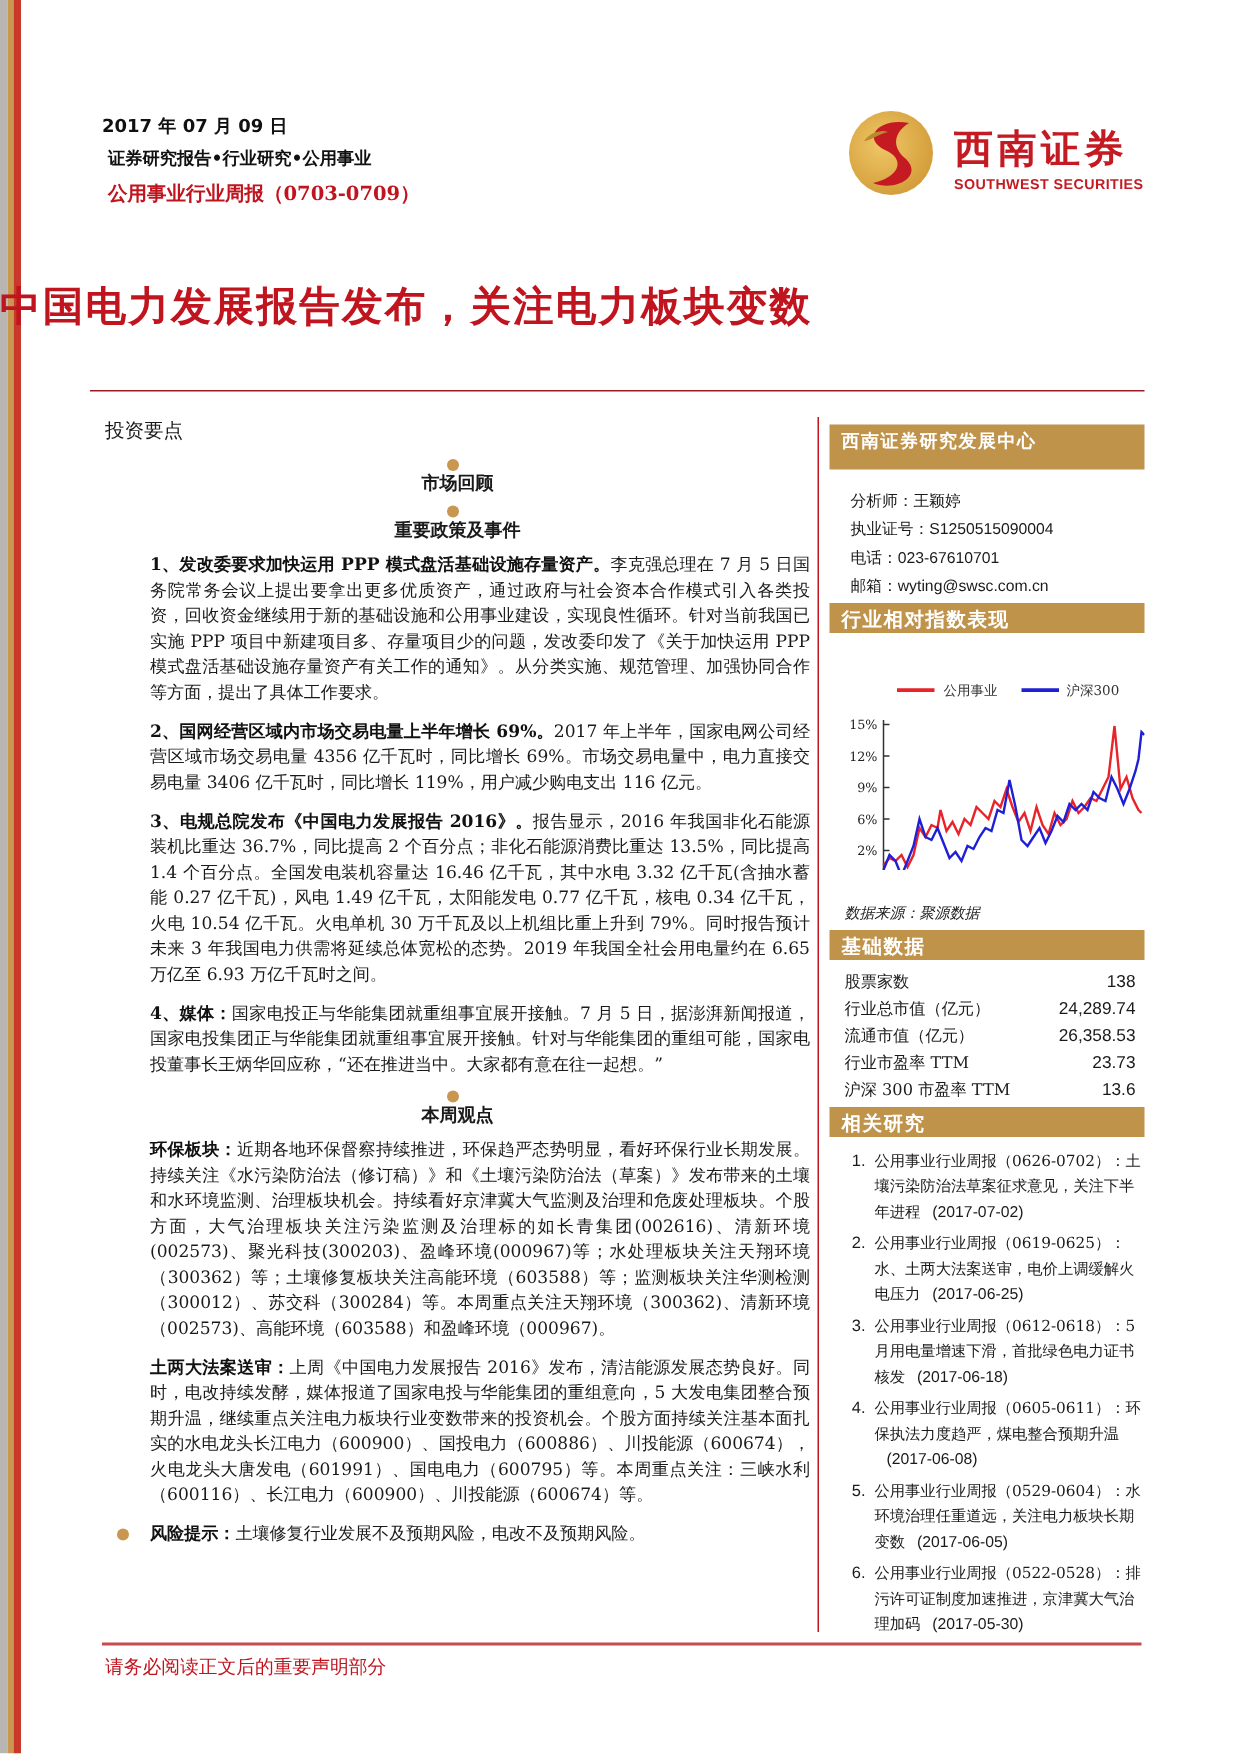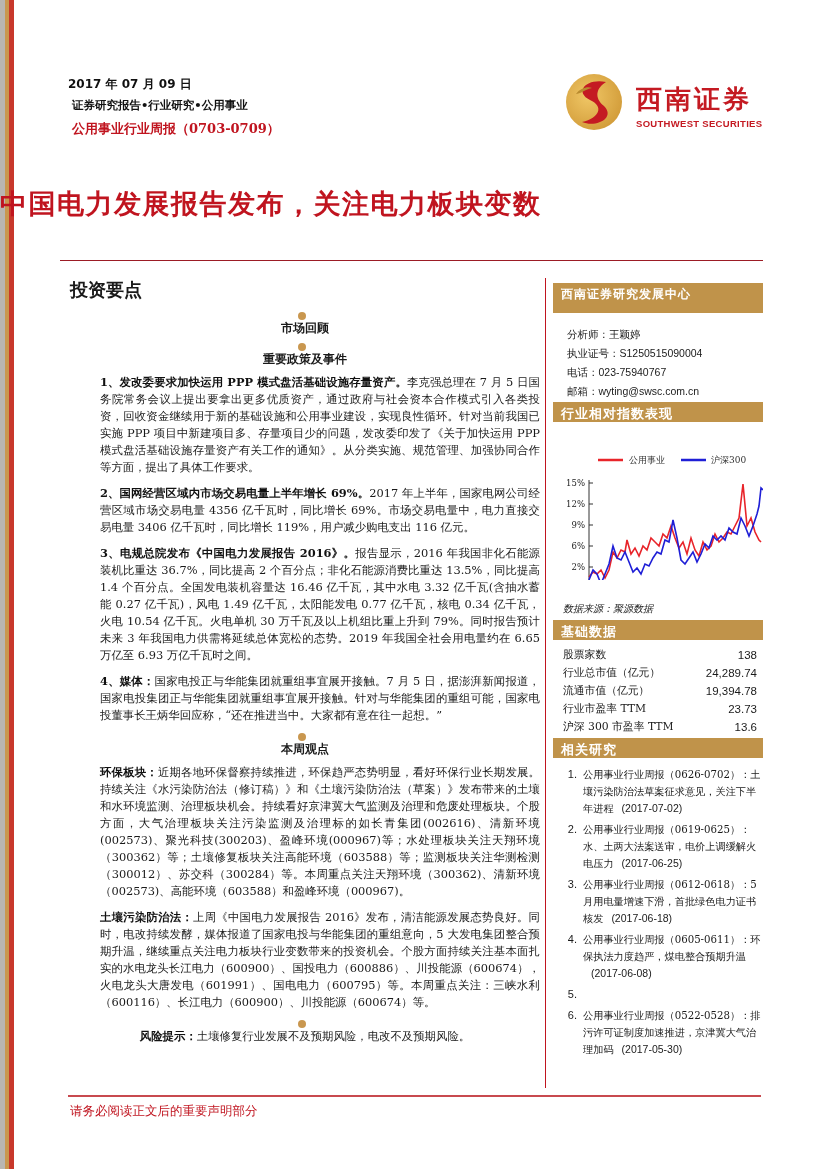--- a/index.html
+++ b/index.html
@@ -31,30 +31,30 @@
 
   .title { position:absolute; left:0; width:827px; top:186px; font-size:27px; font-weight:bold; color:#c0141f; letter-spacing:1.5px; font-family:"DejaVu Serif", serif; }
 
   .rule-top { position:absolute; left:60px; top:260px; width:703px; height:1px; background:#9c1c25; }
   .vdiv { position:absolute; left:545px; top:278px; width:1px; height:810px; background:#c0141f; }
   .rule-bottom { position:absolute; left:68px; top:1095px; width:693px; height:2px; background:#c84a4f; }
   .footer { position:absolute; left:70px; top:1103px; font-size:12.5px; color:#c0141f; font-family:"DejaVu Serif", serif; }
 
   
   .main { position:absolute; left:70px; top:278px; width:470px; }
-  .sec-heading { font-size:18px; font-weight:bold; margin:0 0 10px 0; font-family:"DejaVu Serif", serif; }
+  .sec-heading { font-size:13px; font-weight:normal; margin:0 0 10px 0; font-family:"DejaVu Serif", serif; }
   .bullet-row { display:flex; align-items:center; margin:0 0 6px 0;flex-direction:column; }
   .dot { width:8px; height:8px; border-radius:50%; background:#c9974f; margin:0 14px 0 8px; flex:none; }
   .bullet-title { font-size:12px; font-weight:bold; font-family:"DejaVu Serif", serif; }
   .para {
     margin:0 0 9px 30px; font-size:11.4px; line-height:17px; text-align:justify;
     font-family:"DejaVu Serif", serif; color:#1a1a1a;
   }
   .para b { font-weight:bold; color:#111; }
-  .risk-row { display:flex; align-items:center; margin-top:2px;flex-direction:column; }
+  .risk-row { display:flex; align-items:center; margin-top:2px; }
   .risk-row .para { margin:0; }
 
   
   .side { position:absolute; left:553px; width:210px; }
   .side-head {
     background:#c0934a; color:#fff; font-weight:bold; font-size:12px; height:30px; line-height:22px;
     padding-left:8px; font-family:"DejaVu Serif", serif; letter-spacing:1px;
   }
   .side-head.big { font-size:13px; height:20px; line-height:24px; }
   .contact { padding:12px 0 0 14px; font-size:10.5px; line-height:19px; font-family:"DejaVu Serif", serif; }
@@ -115,34 +115,34 @@
   <p class="para"><b>1、发改委要求加快运用 PPP 模式盘活基础设施存量资产。</b><span>李克强总理在 7 月 5 日国务院常务会议上提出要拿出更多优质资产，通过政府与社会资本合作模式引入各类投资，回收资金继续用于新的基础设施和公用事业建设，实现良性循环。针对当前我国已实施 PPP 项目中新建项目多、存量项目少的问题，发改委印发了《关于加快运用 PPP 模式盘活基础设施存量资产有关工作的通知》。从分类实施、规范管理、加强协同合作等方面，提出了具体工作要求。</span></p>
   <p class="para"><b>2、国网经营区域内市场交易电量上半年增长 69%。</b><span>2017 年上半年，国家电网公司经营区域市场交易电量 4356 亿千瓦时，同比增长 69%。市场交易电量中，电力直接交易电量 3406 亿千瓦时，同比增长 119%，用户减少购电支出 116 亿元。</span></p>
   <p class="para"><b>3、电规总院发布《中国电力发展报告 2016》。</b><span>报告显示，2016 年我国非化石能源装机比重达 36.7%，同比提高 2 个百分点；非化石能源消费比重达 13.5%，同比提高 1.4 个百分点。全国发电装机容量达 16.46 亿千瓦，其中水电 3.32 亿千瓦(含抽水蓄能 0.27 亿千瓦)，风电 1.49 亿千瓦，太阳能发电 0.77 亿千瓦，核电 0.34 亿千瓦，火电 10.54 亿千瓦。火电单机 30 万千瓦及以上机组比重上升到 79%。同时报告预计未来 3 年我国电力供需将延续总体宽松的态势。2019 年我国全社会用电量约在 6.65 万亿至 6.93 万亿千瓦时之间。</span></p>
   <p class="para"><b>4、媒体：</b><span>国家电投正与华能集团就重组事宜展开接触。7 月 5 日，据澎湃新闻报道，国家电投集团正与华能集团就重组事宜展开接触。针对与华能集团的重组可能，国家电投董事长王炳华回应称，“还在推进当中。大家都有意在往一起想。”</span></p>
 
   <div class="bullet-row">
     <span class="dot"></span>
     <span class="bullet-title">本周观点</span>
   </div>
   <p class="para"><b>环保板块：</b><span>近期各地环保督察持续推进，环保趋严态势明显，看好环保行业长期发展。持续关注《水污染防治法（修订稿）》和《土壤污染防治法（草案）》发布带来的土壤和水环境监测、治理板块机会。持续看好京津冀大气监测及治理和危废处理板块。个股方面，大气治理板块关注污染监测及治理标的如长青集团(002616)、清新环境(002573)、聚光科技(300203)、盈峰环境(000967)等；水处理板块关注天翔环境（300362）等；土壤修复板块关注高能环境（603588）等；监测板块关注华测检测（300012）、苏交科（300284）等。本周重点关注天翔环境（300362)、清新环境（002573)、高能环境（603588）和盈峰环境（000967)。</span></p>
-  <p class="para"><b>土壤污染防治法：</b><span>上周《中国电力发展报告 2016》发布，清洁能源发展态势良好。同时，电改持续发酵，媒体报道了国家电投与华能集团的重组意向，5 大发电集团整合预期升温，继续重点关注电力板块行业变数带来的投资机会。个股方面持续关注基本面扎实的水电龙头长江电力（600900）、国投电力（600886）、川投能源（600674），火电龙头大唐发电（601991）、国电电力（600795）等。本周重点关注：三峡水利（600116）、长江电力（600900）、川投能源（600674）等。</span></p>
+  <p class="para"><b>土两大法案送审：</b><span>上周《中国电力发展报告 2016》发布，清洁能源发展态势良好。同时，电改持续发酵，媒体报道了国家电投与华能集团的重组意向，5 大发电集团整合预期升温，继续重点关注电力板块行业变数带来的投资机会。个股方面持续关注基本面扎实的水电龙头长江电力（600900）、国投电力（600886）、川投能源（600674），火电龙头大唐发电（601991）、国电电力（600795）等。本周重点关注：三峡水利（600116）、长江电力（600900）、川投能源（600674）等。</span></p>
 
   <div class="risk-row">
     <span class="dot"></span>
     <p class="para" style="margin-left:0"><b>风险提示：</b><span>土壤修复行业发展不及预期风险，电改不及预期风险。</span></p>
   </div>
 </div>
 
 <div class="side" style="top:283px;">
   <div class="side-head">西南证券研究发展中心</div>
   <div class="contact">
     <div><span>分析师：</span><span>王颖婷</span></div>
     <div><span>执业证号：</span><span style="font-family:'Liberation Sans',sans-serif">S1250515090004</span></div>
-    <div><span>电话：</span><span style="font-family:'Liberation Sans',sans-serif">023-75940767</span></div>
+    <div><span>电话：</span><span style="font-family:'Liberation Sans',sans-serif">023-67610701</span></div>
     <div><span>邮箱：</span><span style="font-family:'Liberation Sans',sans-serif">wyting@swsc.com.cn</span></div>
   </div>
 </div>
 
 <div class="side" style="top:402px;">
   <div class="side-head big">行业相对指数表现</div>
   <div class="chart-box">
     <svg width="210" height="158" viewBox="0 0 210 158">
 
       <line x1="45" y1="38" x2="70" y2="38" stroke="#e8242a" stroke-width="2.5"></line>
@@ -193,21 +193,21 @@
         <tr>
           <td class="k">股票家数</td>
           <td class="v">138</td>
         </tr>
     <tr>
           <td class="k">行业总市值（亿元）</td>
           <td class="v">24,289.74</td>
         </tr>
     <tr>
           <td class="k">流通市值（亿元）</td>
-          <td class="v">19,394.78</td>
+          <td class="v">26,358.53</td>
         </tr>
     <tr>
           <td class="k">行业市盈率 TTM</td>
           <td class="v">23.73</td>
         </tr>
     <tr>
           <td class="k">沪深 300 市盈率 TTM</td>
           <td class="v">13.6</td>
         </tr>
   </tbody>
@@ -228,20 +228,21 @@
     <li>
         <span class="num">3.</span>
         <span class="txt"><span>公用事业行业周报（0612-0618）：5 月用电量增速下滑，首批绿色电力证书核发</span><span class="dt">(2017-06-18)</span></span>
       </li>
     <li>
         <span class="num">4.</span>
         <span class="txt"><span>公用事业行业周报（0605-0611）：环保执法力度趋严，煤电整合预期升温</span><span class="dt">(2017-06-08)</span></span>
       </li>
     <li>
         <span class="num">5.</span>
+        <span class="txt"><span>公用事业行业周报（0529-0604）：水环境治理任重道远，关注电力板块长期变数</span><span class="dt">(2017-06-05)</span></span>
       </li>
     <li>
         <span class="num">6.</span>
         <span class="txt"><span>公用事业行业周报（0522-0528）：排污许可证制度加速推进，京津冀大气治理加码</span><span class="dt">(2017-05-30)</span></span>
       </li>
   </ul>
 </div>
 
 <div class="rule-bottom"></div>
 <div class="footer">请务必阅读正文后的重要声明部分</div>

